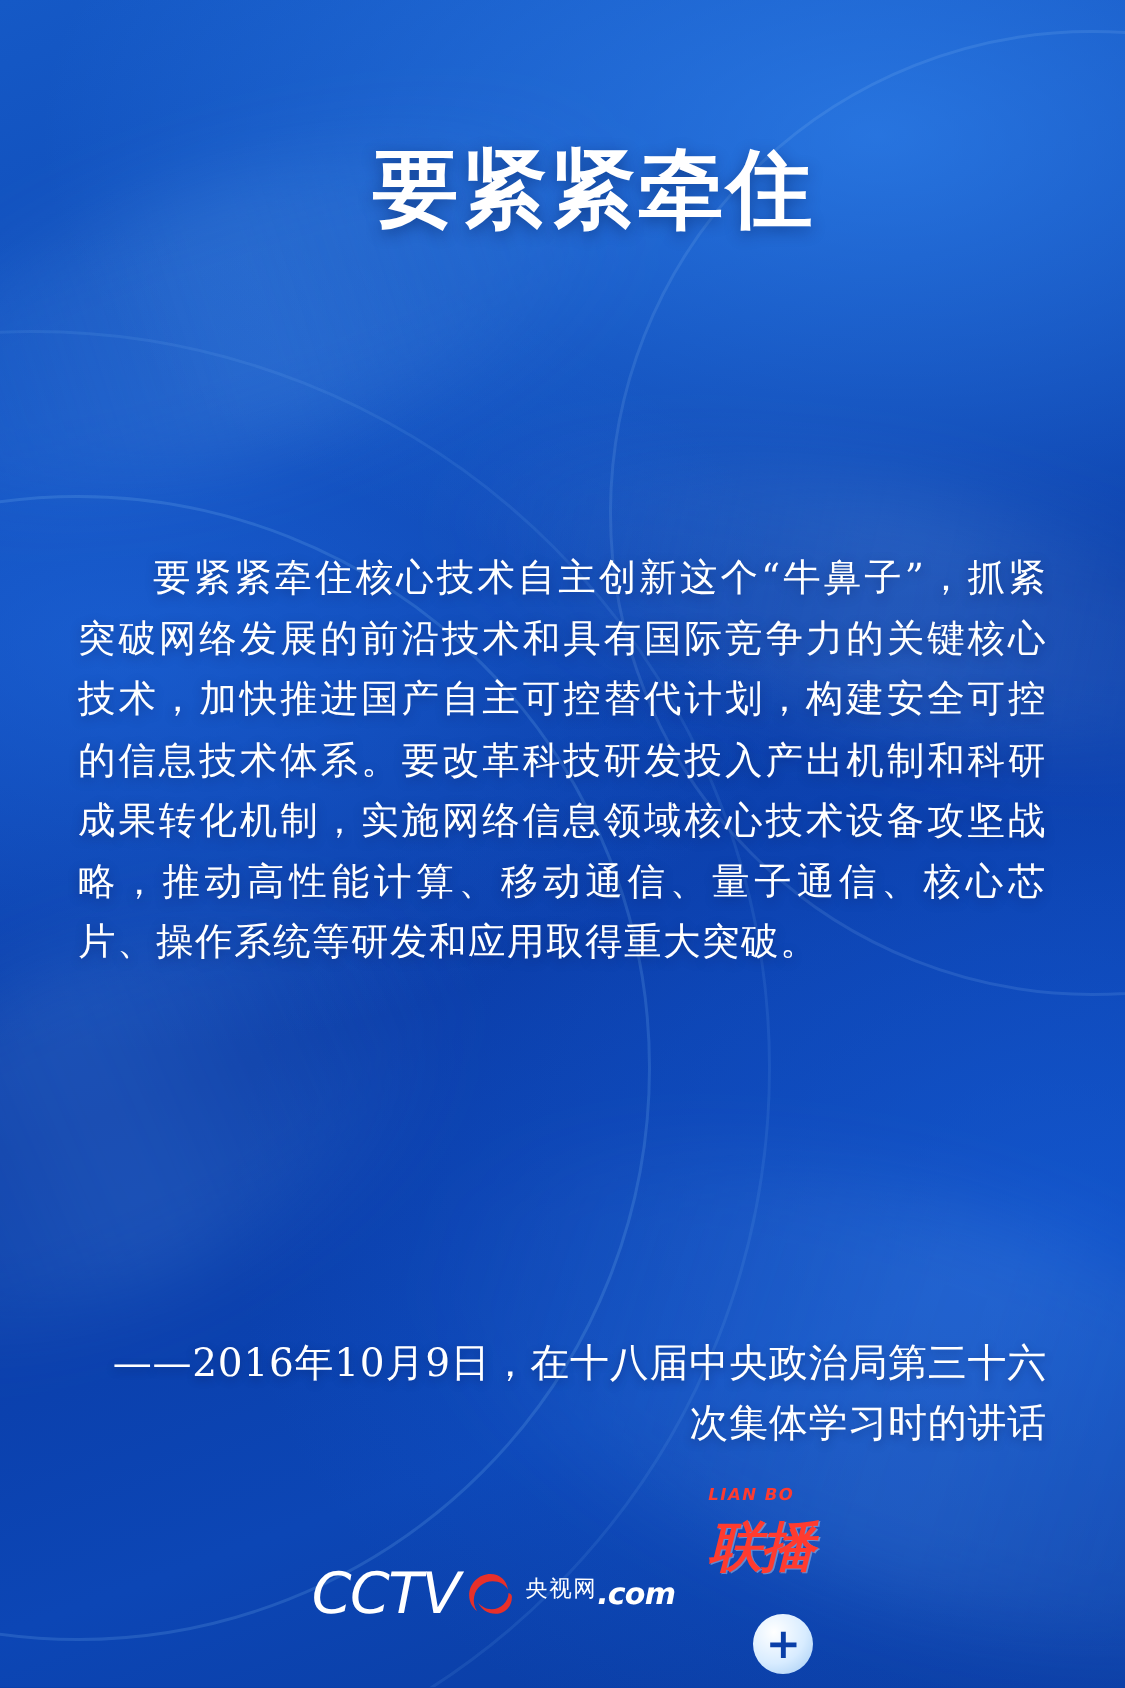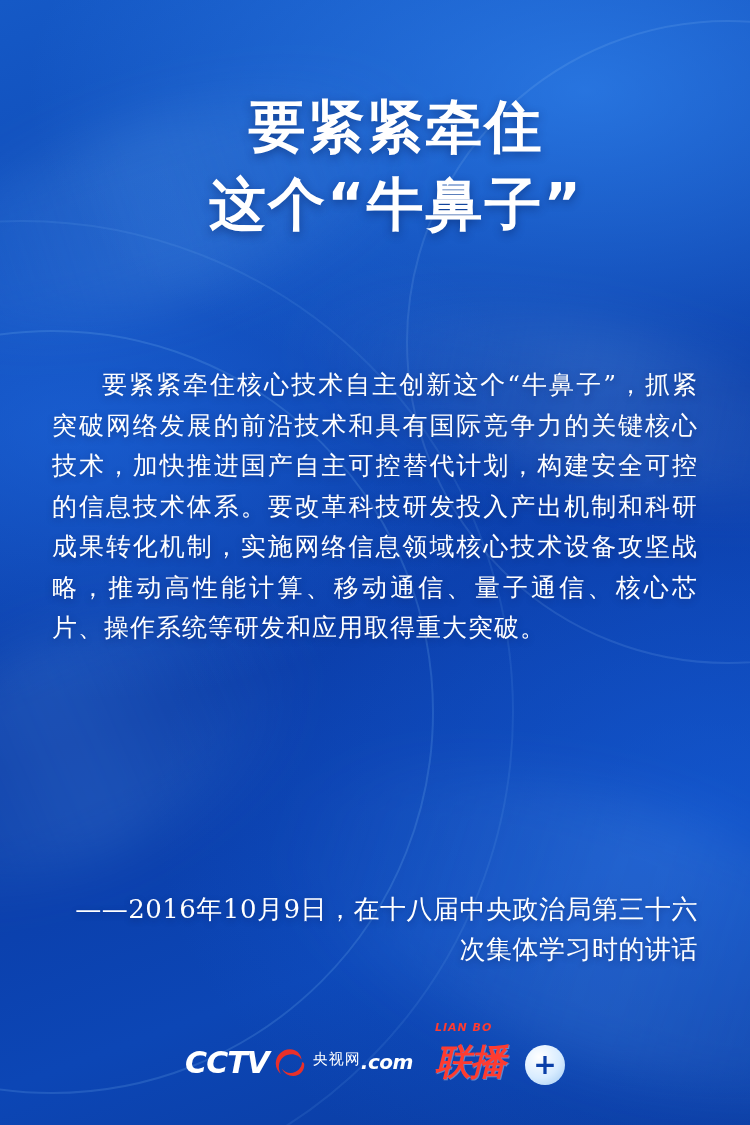--- a/index.html
+++ b/index.html
@@ -134,23 +134,23 @@
     justify-content: center;
     gap: 22px;
   }
   .cctv-logo {
     display: flex;
     align-items: center;
     gap: 6px;
   }
   .cctv-mark {
     font-family: "DejaVu Sans", "Liberation Sans", sans-serif;
-    font-weight: bold;
-    font-style: italic;
-    font-size: 30px;
+    font-weight: normal;
+    font-style: italic;
+    font-size: 38px;
     color: #ffffff;
     letter-spacing: -1px;
   }
   .cctv-swoosh {
     width: 30px;
     height: 30px;
     display: block;
   }
   .cctv-cn {
     display: flex;
@@ -170,20 +170,21 @@
     font-style: italic;
     color: #ffffff;
     letter-spacing: -0.5px;
   }
 
   .lianbo-logo {
     position: relative;
     display: flex;
     align-items: flex-end;
     gap: 20px;
+    flex-direction: column;
   }
   .lianbo-top {
     position: absolute;
     top: -17px;
     left: 0;
     font-family: "DejaVu Sans", "Liberation Sans", sans-serif;
     font-size: 11px;
     font-weight: bold;
     font-style: italic;
     color: #ff3b2f;
@@ -222,21 +223,20 @@
   <div class="streak s1"></div>
   <div class="streak s2"></div>
   <div class="streak s3"></div>
   <div class="streak s4"></div>
   <div class="arc a1"></div>
   <div class="arc a2"></div>
   <div class="arc a3"></div>
 
   <div class="title-block">
     <div class="title-line">要紧紧牵住</div>
-    <div class="title-line">这个“牛鼻子”</div>
   </div>
 
   <div class="quote-block">
     <div class="quote-text">要紧紧牵住核心技术自主创新这个“牛鼻子”，抓紧突破网络发展的前沿技术和具有国际竞争力的关键核心技术，加快推进国产自主可控替代计划，构建安全可控的信息技术体系。要改革科技研发投入产出机制和科研成果转化机制，实施网络信息领域核心技术设备攻坚战略，推动高性能计算、移动通信、量子通信、核心芯片、操作系统等研发和应用取得重大突破。</div>
   </div>
 
   <div class="attribution">——2016年10月9日，在十八届中央政治局第三十六次集体学习时的讲话</div>
 
   <div class="footer">
 

